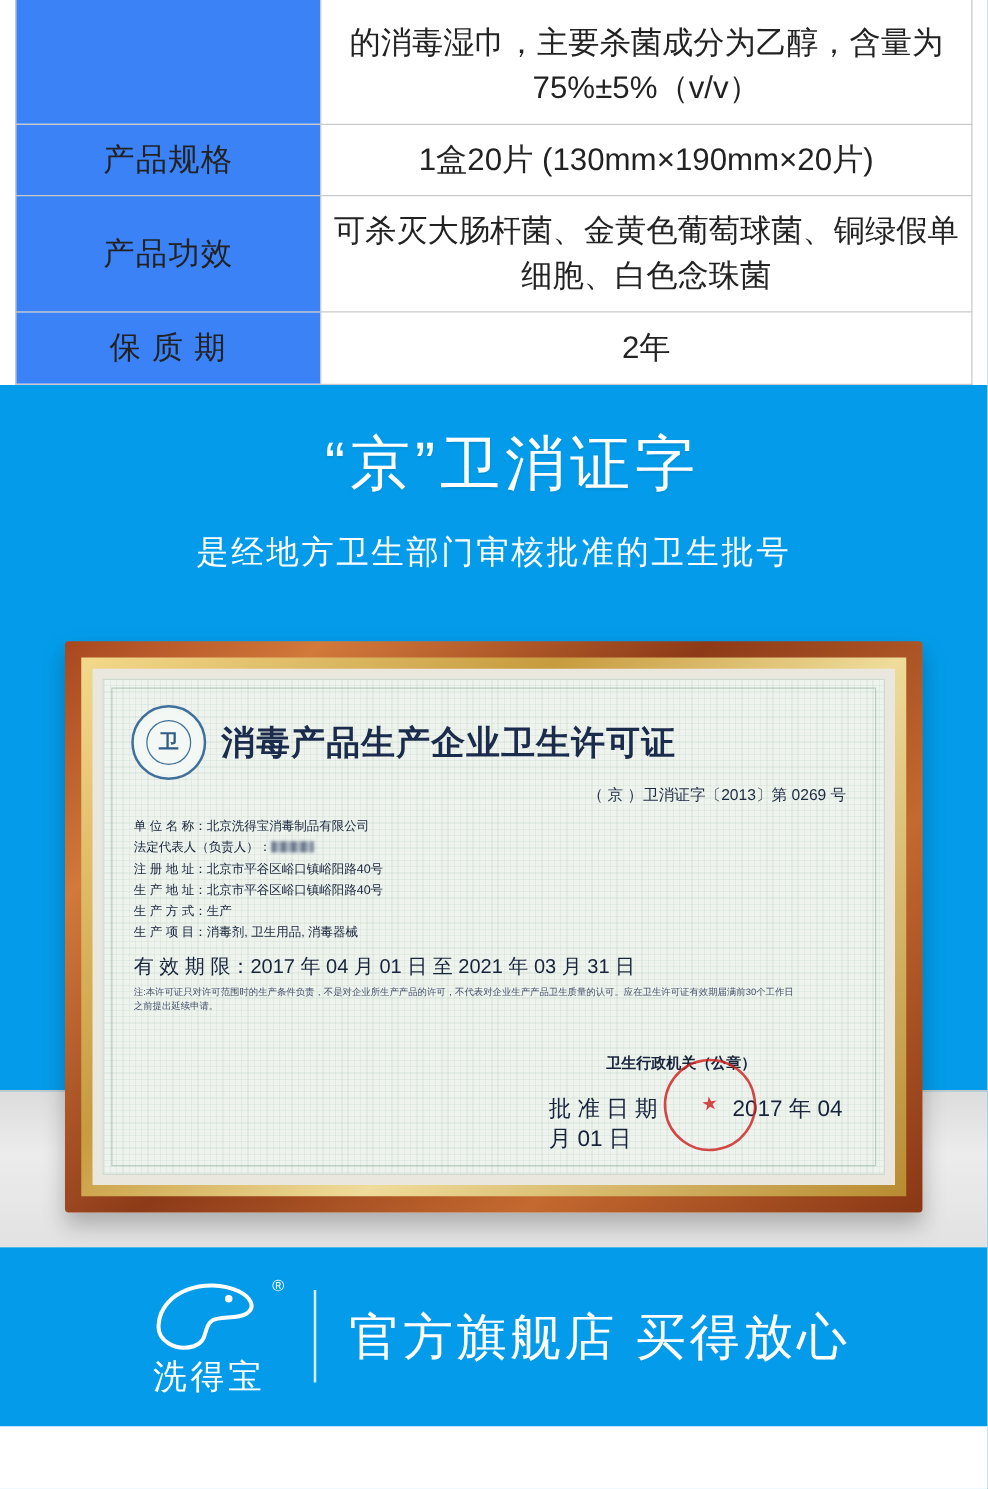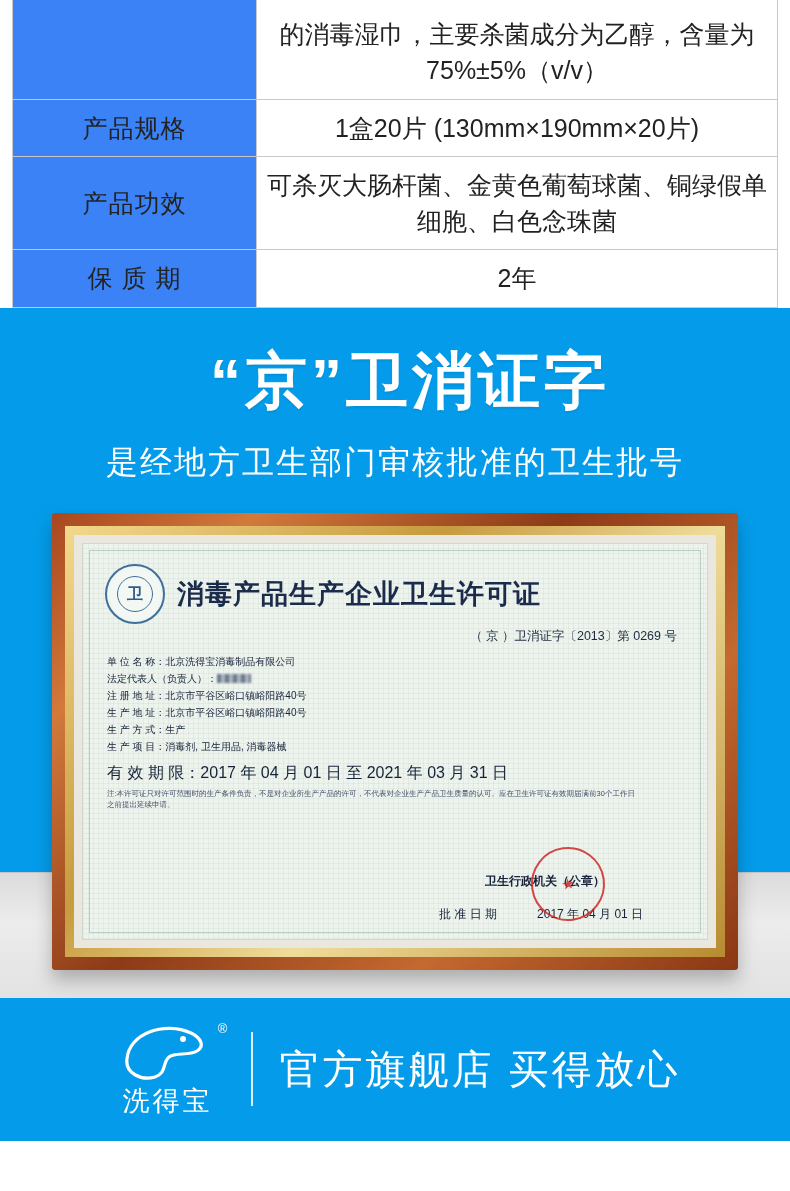--- a/index.html
+++ b/index.html
@@ -43,31 +43,31 @@
     position: relative;
     width: 790px;
     background: #049cea;
     padding-top: 34px;
     height: 690px;
     overflow: hidden;
   }
   .blue-title {
     text-align: center;
     color: #ffffff;
-    font-size: 62px;
-    font-weight: bold;
+    font-size: 48px;
+    font-weight: normal;
     letter-spacing: 4px;
     line-height: 1.25;
     text-shadow: 0 2px 2px rgba(0,0,0,.08);
     padding-left: 30px;
   }
   .blue-sub {
     text-align: center;
     color: #ffffff;
-    font-size: 32px;
+    font-size: 26px;
     margin-top: 22px;
     letter-spacing: 2px;
   }
 
   
   .floor {
     position: absolute;
     left: 0; bottom: 0;
     width: 790px; height: 125px;
     background: linear-gradient(180deg,#dcdcdc 0%, #ececec 40%, #e2e2e2 100%);
@@ -152,21 +152,21 @@
     display: inline-block; width: 34px; height: 9px;
     background: repeating-linear-gradient(90deg,#6d7a8c 0 4px,#aab3bf 4px 8px);
     filter: blur(1.2px);
     vertical-align: -1px;
   }
   .cert-validity { font-size: 16px; color: #17233a; margin-top: 7px; padding-left: 6px; }
   .cert-note { font-size: 7.5px; color: #45506a; line-height: 1.5; margin-top: 4px; padding-left: 6px; max-width: 540px; }
 
   .cert-sign { position: absolute; right: 28px; bottom: 16px; width: 240px; text-align: left; }
   .cert-sign .authority { font-size: 12px; color: #17233a; margin-left: 46px; font-weight: bold; }
-  .cert-sign .approve { font-size: 12px; color: #17233a; margin-top: 16px; }
+  .cert-sign .approve { font-size: 18px; color: #17233a; margin-top: 16px; }
   .stamp {
     position: absolute; right: 74px; bottom: 2px;
     width: 74px; height: 74px; border-radius: 50%;
     border: 2.5px solid #cf2222;
     color: #cf2222;
     display: flex; align-items: center; justify-content: center;
     font-size: 8px; text-align: center; line-height: 1.15;
     opacity: .82;
     transform: rotate(-8deg);
   }

